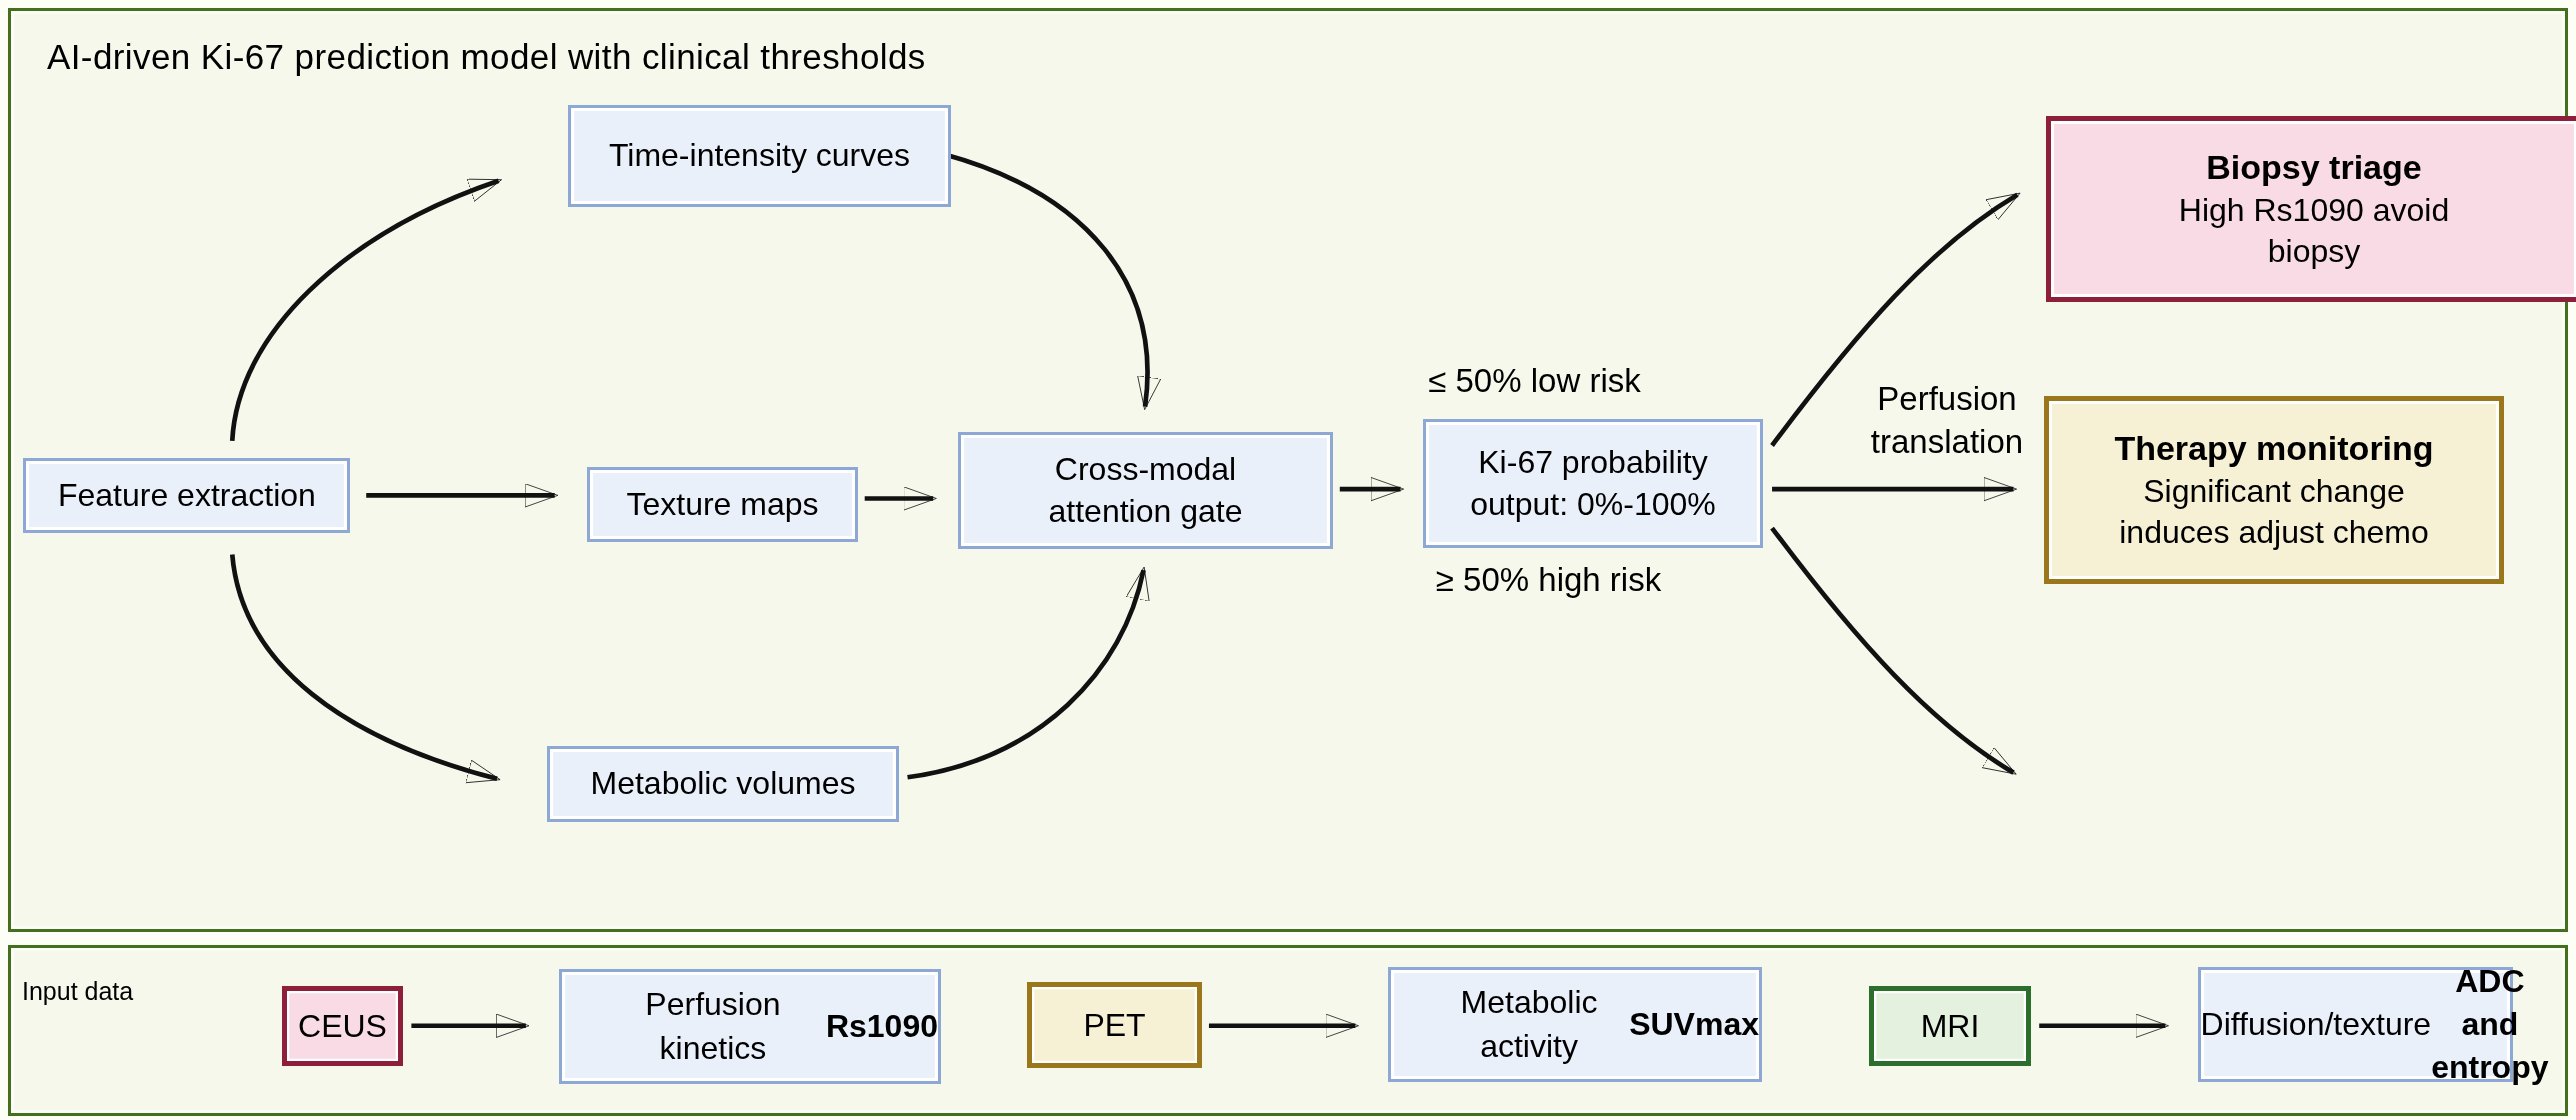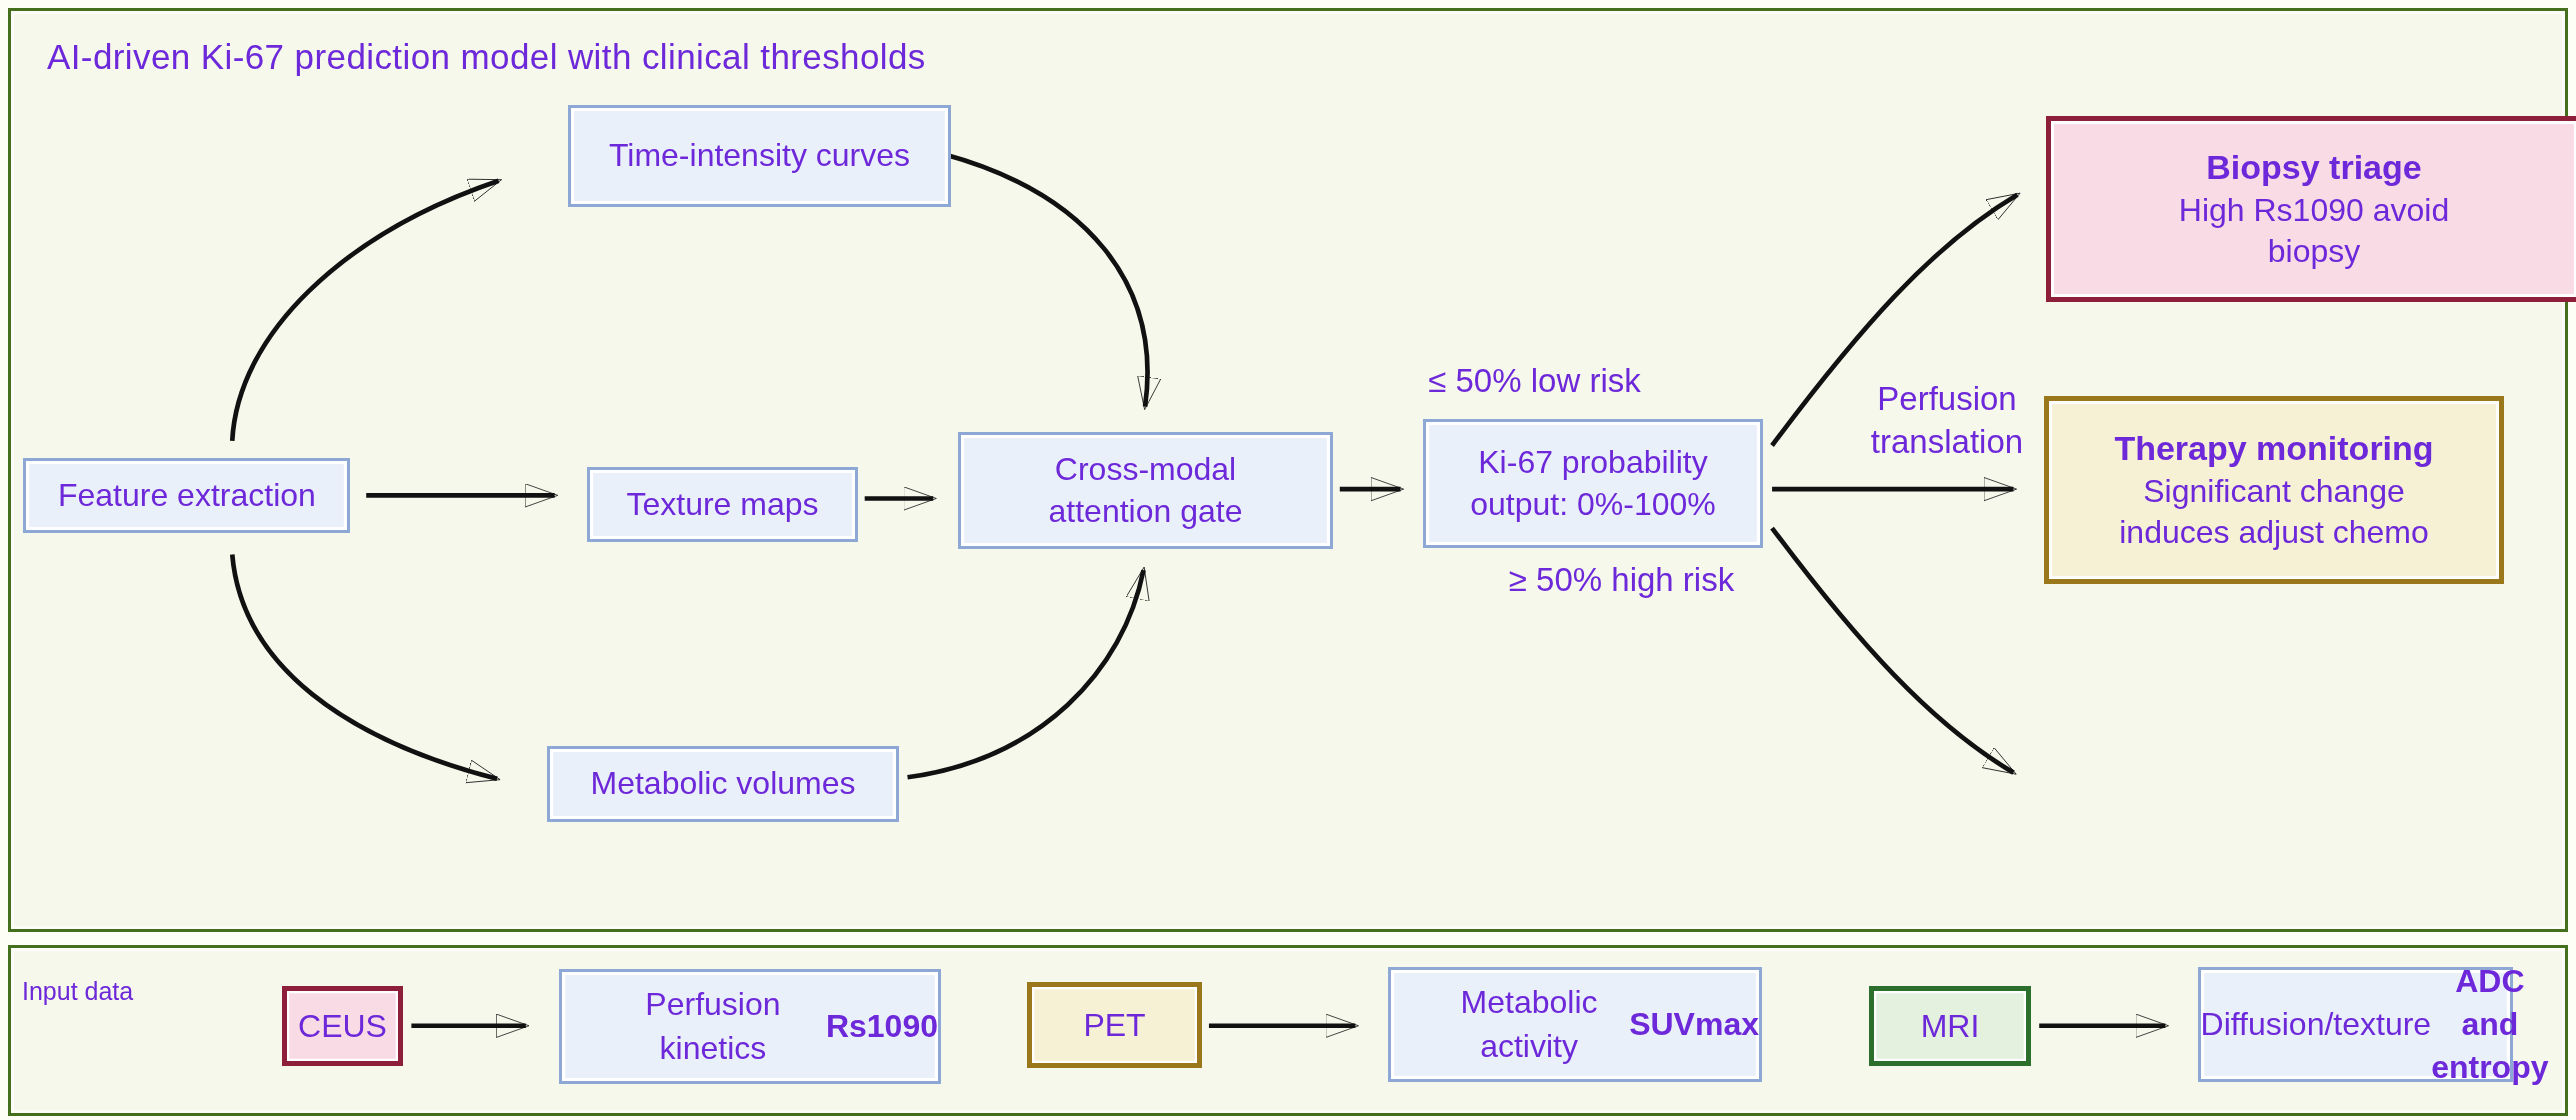--- a/index.html
+++ b/index.html
@@ -1,19 +1,19 @@
 <!DOCTYPE html>
 <html style="font-size:12.5px"><head>
 <meta charset="utf-8">
 <style>
   html,body{margin:0;padding:0;background:#fdfef6;}
   .canvas{
     position:relative;width:2576px;height:1120px;
     font-family:"Liberation Sans","DejaVu Sans",sans-serif;
-    color:#6d28d9;overflow:hidden;
+    color:#000000;overflow:hidden;
   }
   .panel{
     position:absolute;background:#f6f8ec;
     border:3.9px solid #44701e;
     box-shadow:inset 0 0 0 3.1px rgba(255,255,255,0.55);
     box-sizing:border-box;
   }
   .panel-model{left:7.8px;top:7.8px;width:2560px;height:924px;}
   .panel-input{left:7.8px;top:945px;width:2560px;height:171px;}
   .diagram-title{
@@ -99,21 +99,21 @@
   <div class="node blue" style="left:547px;top:746px;width:352px;height:76px;">Metabolic volumes</div>
 
   <div class="node blue" style="left:587px;top:467px;width:271px;height:75px;">Texture maps</div>
 
   <div class="node blue" style="left:958px;top:432px;width:375px;height:117px;padding:0 35px;">Cross-modal attention gate</div>
 
   <div class="node blue" style="left:1423px;top:419px;width:340px;height:129px;padding:0 9.3px;">Ki-67 probability output: 0%-100%</div>
 
   <div class="floating-label" style="left:1371px;top:360px;width:327px;">≤ 50% low risk</div>
 
-  <div class="floating-label" style="left:1458px;top:559px;width:327px;">≥ 50% high risk</div>
+  <div class="floating-label" style="left:1385px;top:559px;width:327px;">≥ 50% high risk</div>
 
   <div class="floating-label" style="left:1838px;top:378px;width:218px;">Perfusion translation</div>
 
   <div class="node outcome pink" style="left:2046px;top:116px;width:536px;height:186px;">
     <div class="o-title">Biopsy triage</div>
     <div class="o-desc">High Rs1090 avoid biopsy</div>
   </div>
 
   <div class="node outcome gold" style="left:2044px;top:396px;width:460px;height:188px;">
     <div class="o-title">Therapy monitoring</div>

